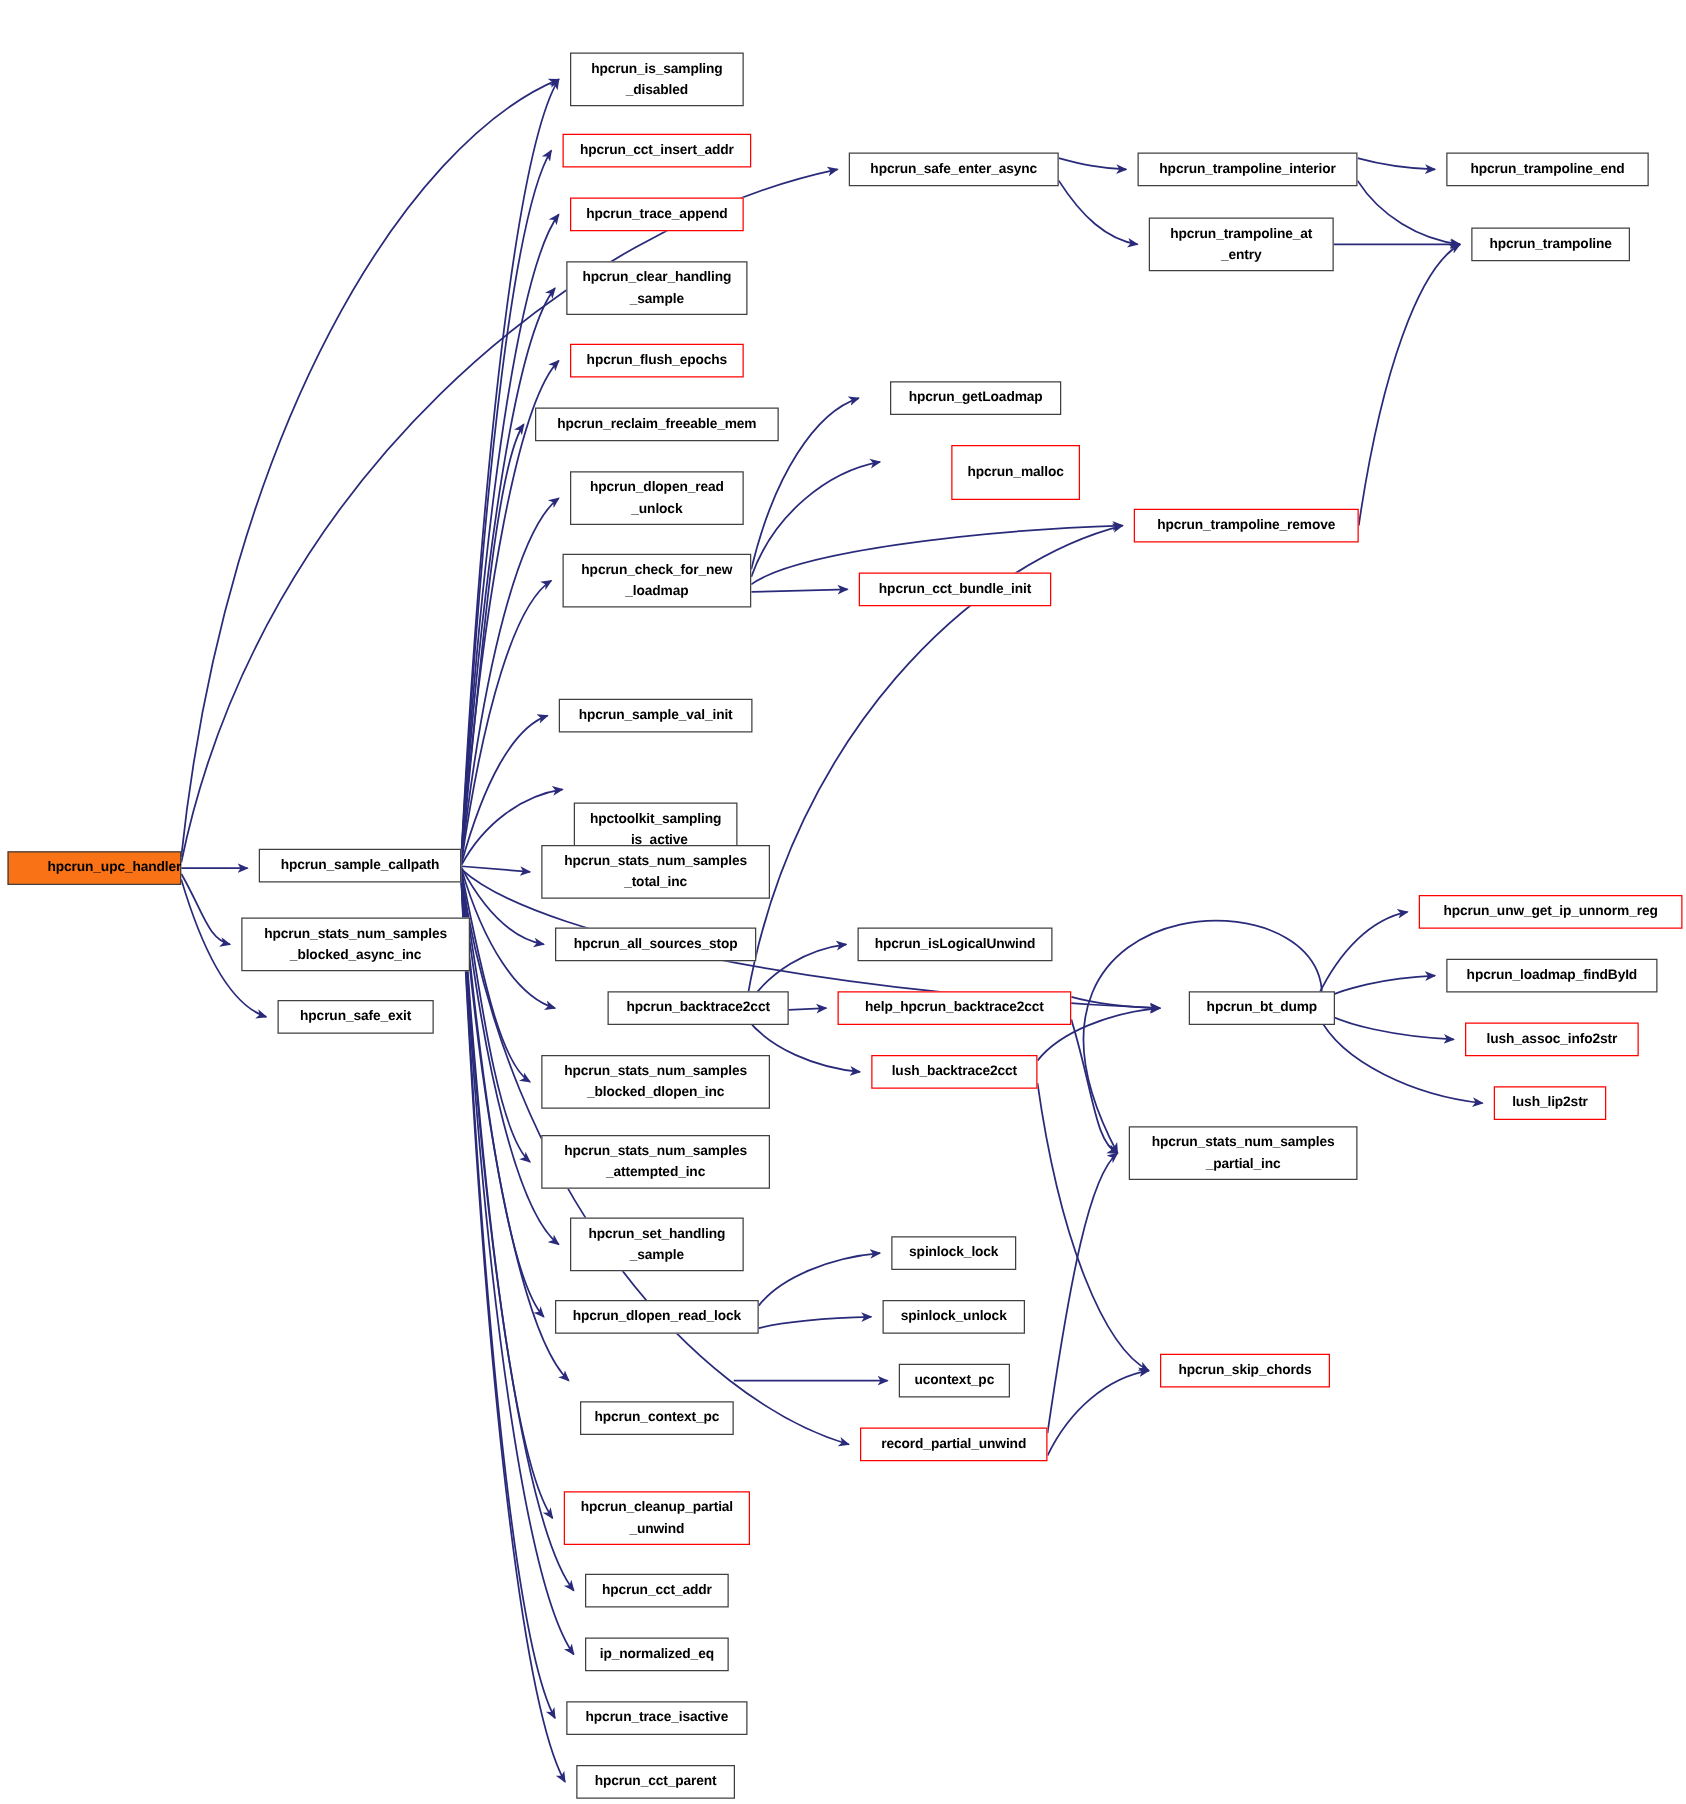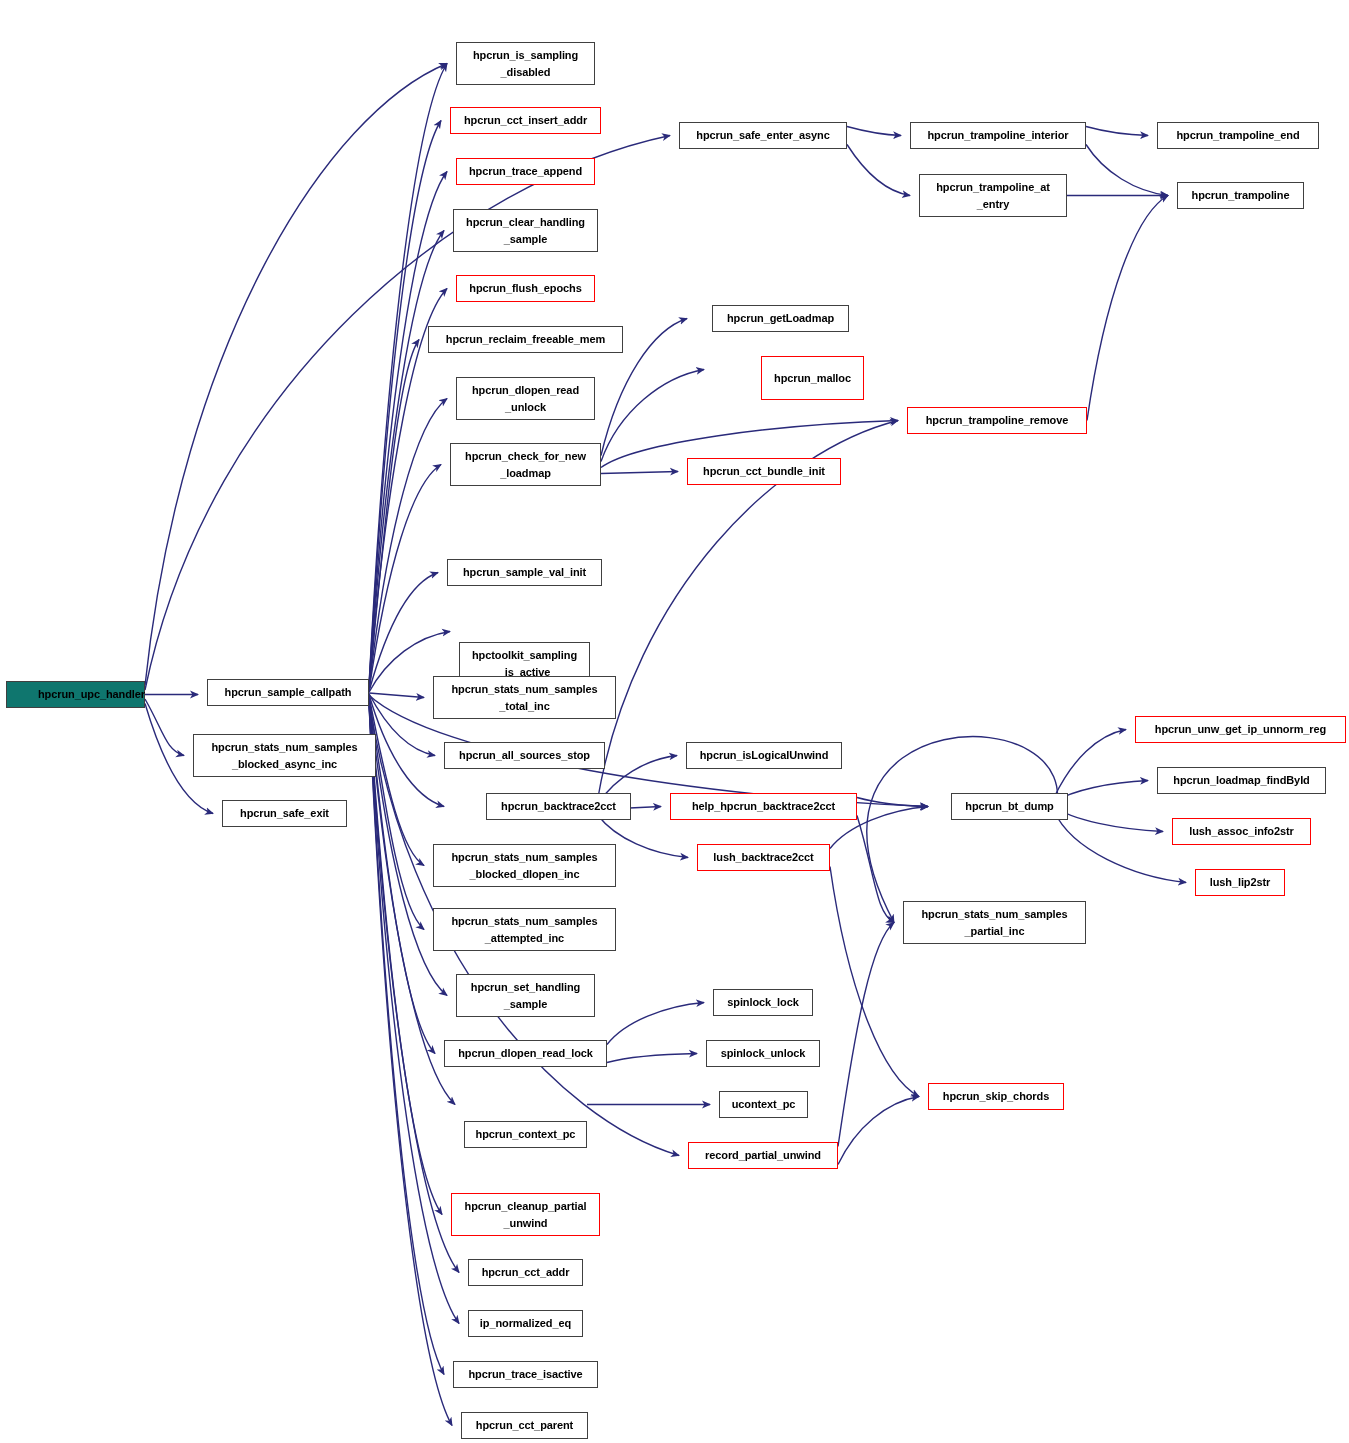--- a/index.html
+++ b/index.html
@@ -38,21 +38,21 @@
     line-height: 17px;
     color: #000000;
     letter-spacing: -0.1px;
     white-space: pre;
     font-weight: bold;
   }
   .node.red {
     border-color: #ff0000;
   }
   .node.root {
-    background: #0f766e;
+    background: #f97316;
     border-color: #404040;
     padding-left: 31px;
   }
   .node .lbl {
     display: block;
     width: 100%;
   }
 </style>
 </head>
 <body>

